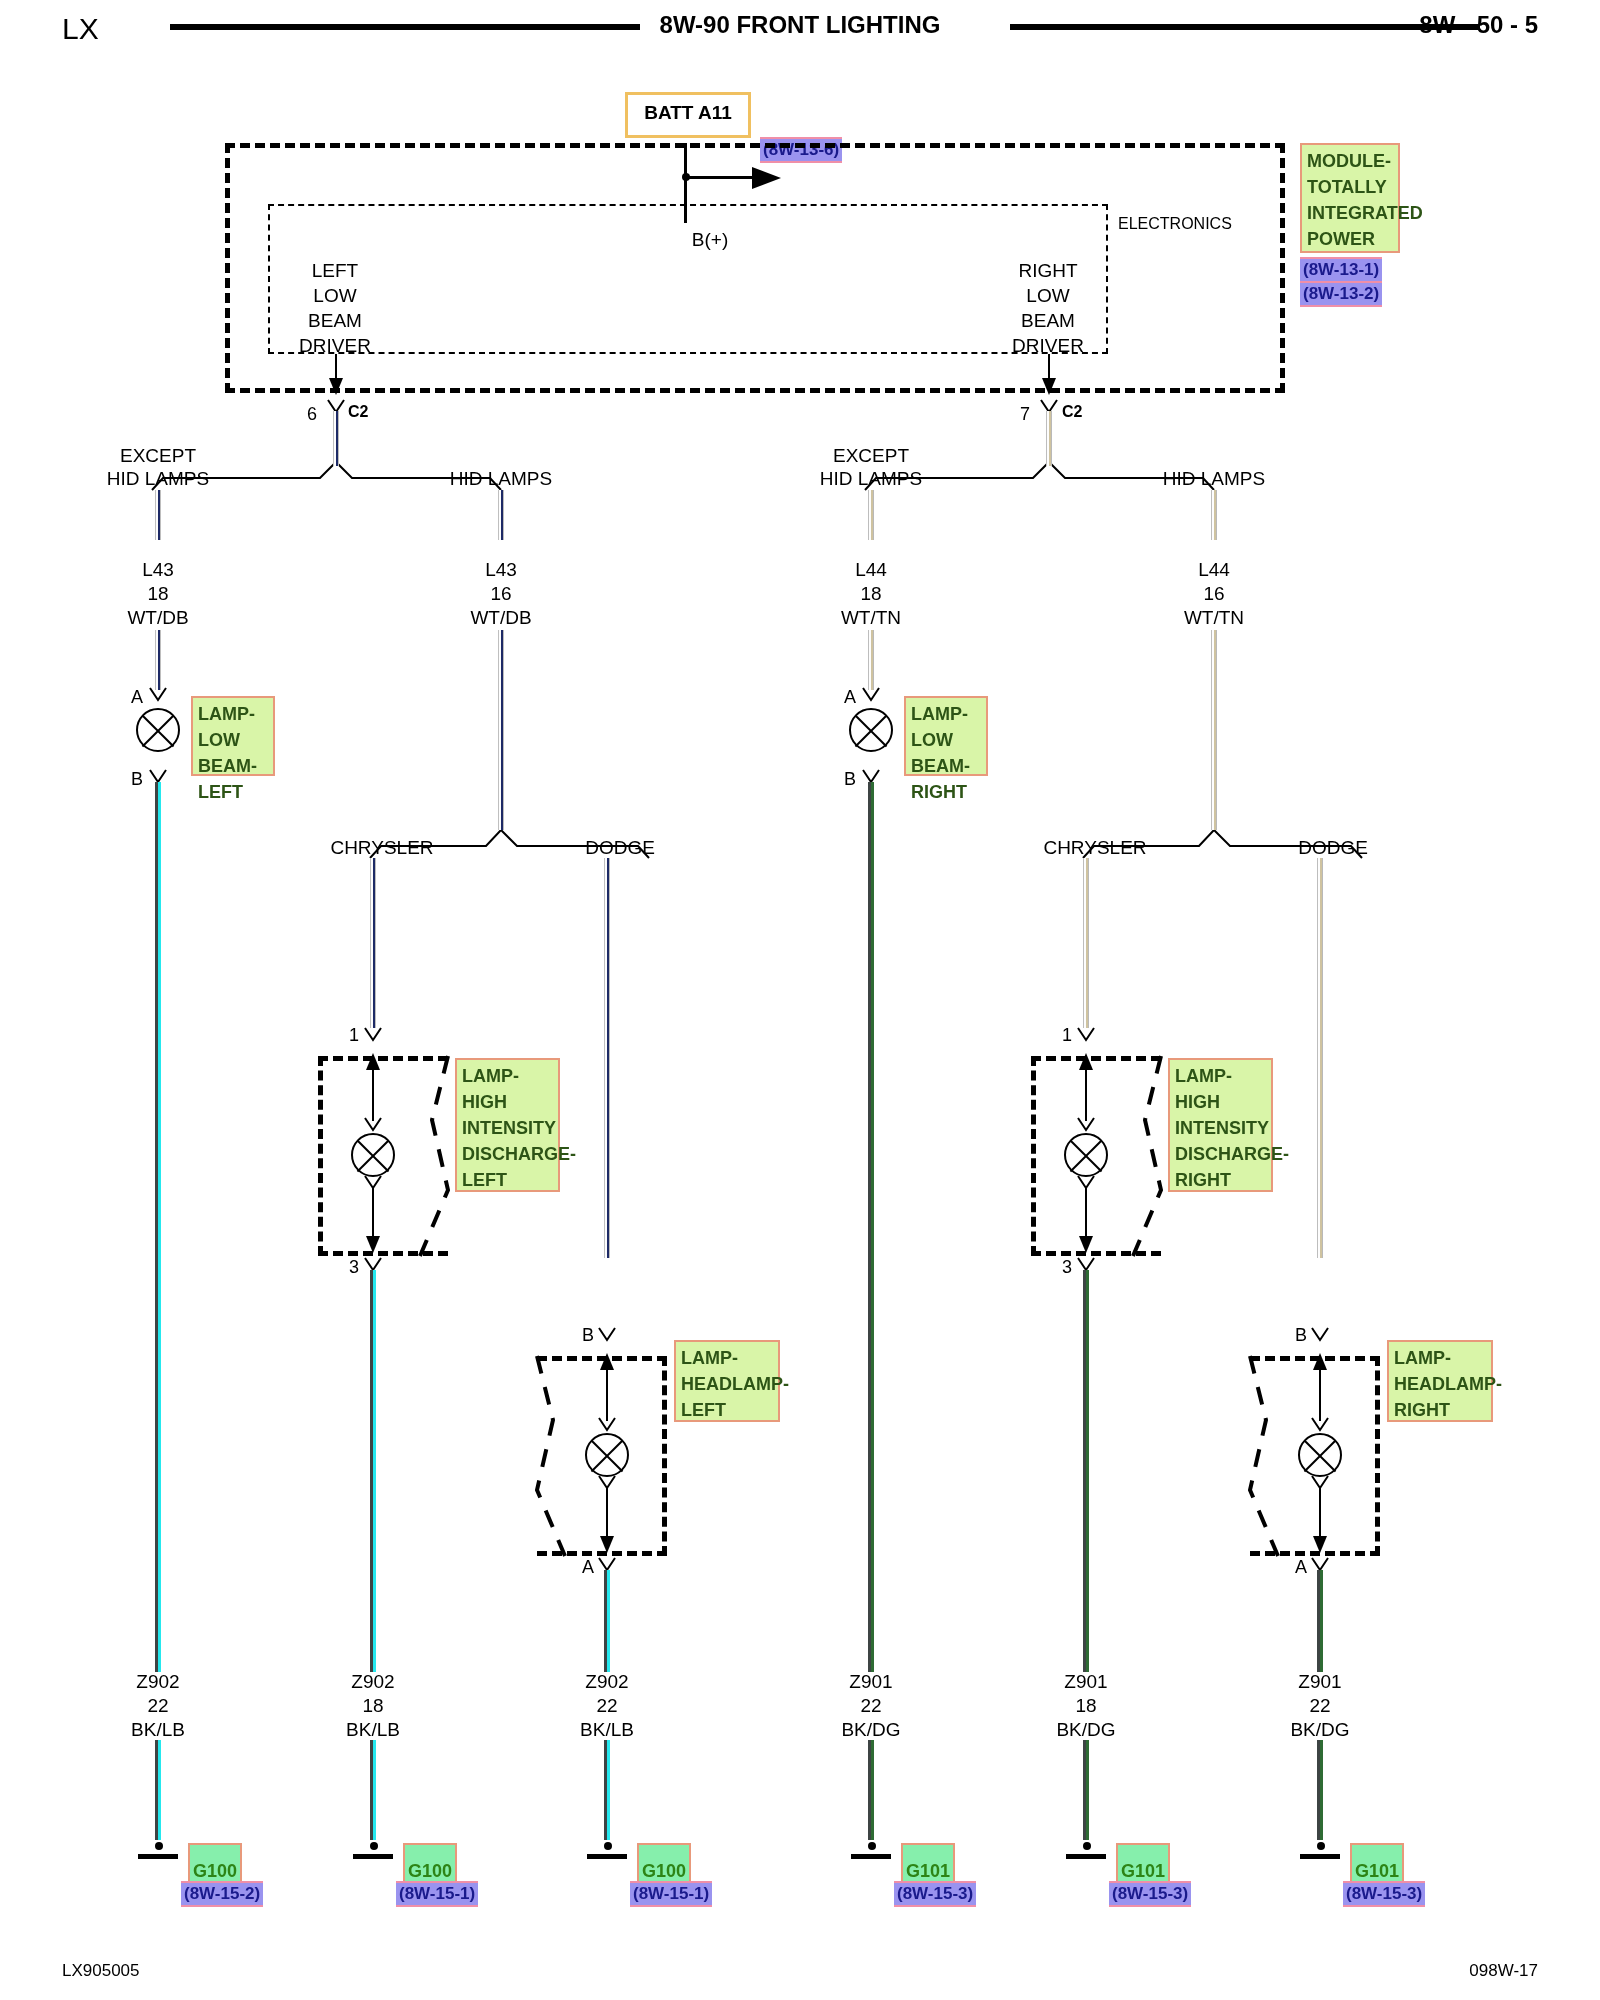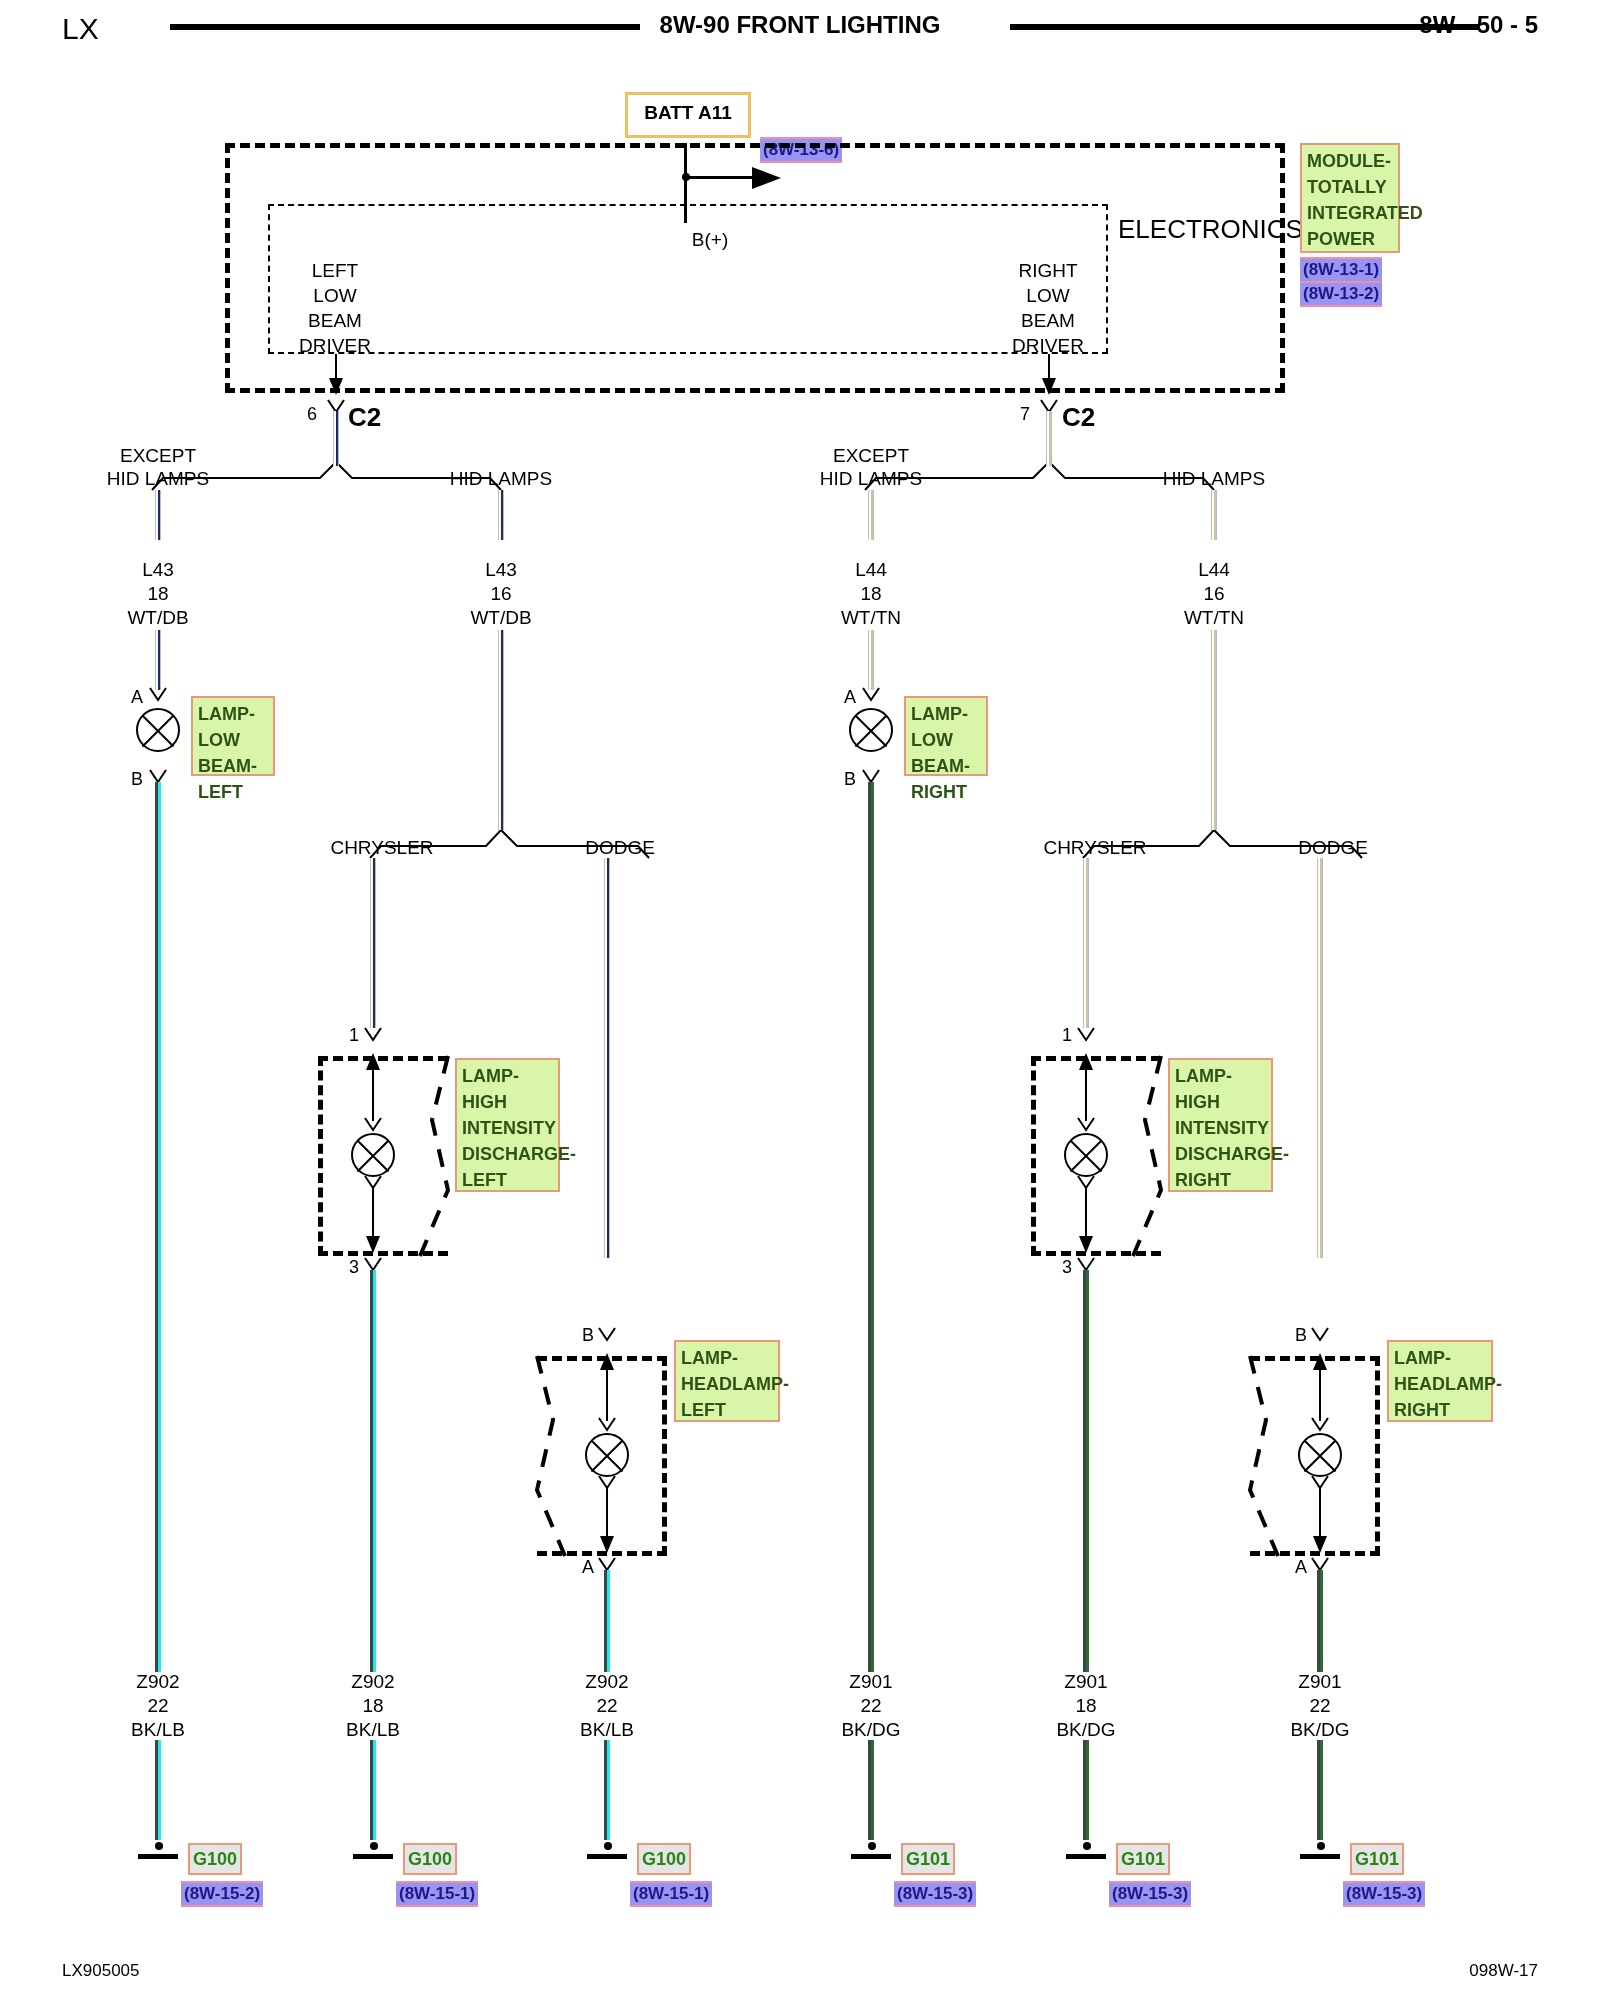--- a/index.html
+++ b/index.html
@@ -1,19 +1,19 @@
 <!DOCTYPE html>
 <html><head>
 <meta charset="utf-8">
 <style>
   html,body{margin:0;padding:0;background:#fff;}
   body{font-family:"Liberation Sans",sans-serif;color:#000;}
   #page{position:relative;width:1600px;height:2000px;background:#fff;overflow:hidden;}
 
-  .t{position:absolute;white-space:nowrap;font-size:26px;line-height:1;}
+  .t{position:absolute;white-space:nowrap;font-size:16px;line-height:1;}
   .tc{position:absolute;white-space:nowrap;font-size:19px;line-height:1;transform:translateX(-50%);}
   .bold{font-weight:bold;text-align:center;}
 
   
   #hdr-left{left:62px;top:14px;font-size:30px;font-weight:normal;}
   #hdr-title{left:800px;top:13px;font-size:24px;font-weight:bold;transform:translateX(-50%);}
   #hdr-right{right:62px;top:13px;font-size:24px;font-weight:bold;}
   .hrule{position:absolute;height:6px;background:#000;top:24px;}
   #hrule-l{left:170px;width:470px;}
   #hrule-r{left:1010px;width:470px;}
@@ -21,22 +21,22 @@
   
   #ftr-left{left:62px;top:1962px;font-size:17px;}
   #ftr-right{right:62px;top:1962px;font-size:17px;}
 
   
   .callout{position:absolute;background:#d9f5a8;border:2px solid #e8997b;
            color:#2d5416;font-size:18px;font-weight:bold;line-height:26px;
            padding:3px 5px;box-sizing:border-box;}
   .ref{position:absolute;background:#9a93ef;border-top:2px solid #f08fa8;border-bottom:2px solid #f08fa8;
        color:#1a1a8c;font-size:17px;font-weight:bold;line-height:20px;padding:1px 3px;white-space:nowrap;}
-  .gndlabel{position:absolute;background:#e5e5e5;border:2px solid #e8997b;color:#2d8416;
-            font-size:18px;font-weight:bold;line-height:20px;padding:4px 3px;white-space:nowrap;text-align:center;}
+  .gndlabel{position:absolute;background:#86efac;border:2px solid #e8997b;color:#2d8416;
+            font-size:18px;font-weight:bold;line-height:20px;padding:16px 3px;white-space:nowrap;text-align:center;}
 
   
   #batt-box{position:absolute;left:625px;top:92px;width:120px;height:40px;
             border:3px solid #f0c060;background:#fff;}
   #batt-box span{display:block;text-align:center;line-height:36px;font-size:19px;font-weight:bold;}
 
   
   .dash-outer{position:absolute;border:5px dashed #000;box-sizing:border-box;}
   .dash-inner{position:absolute;border:2px dashed #000;box-sizing:border-box;}
   .dash-box{position:absolute;border:5px dashed #000;box-sizing:border-box;}

